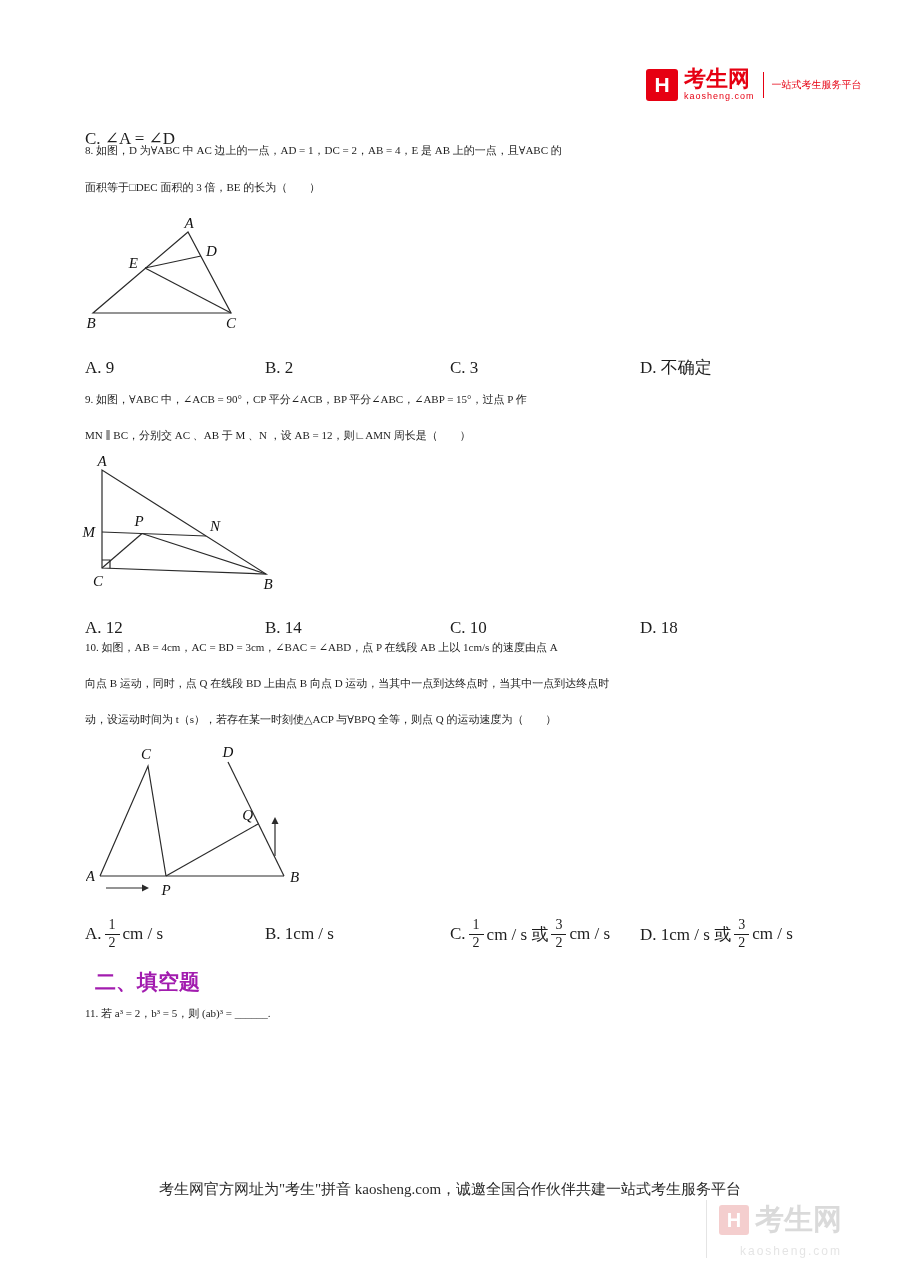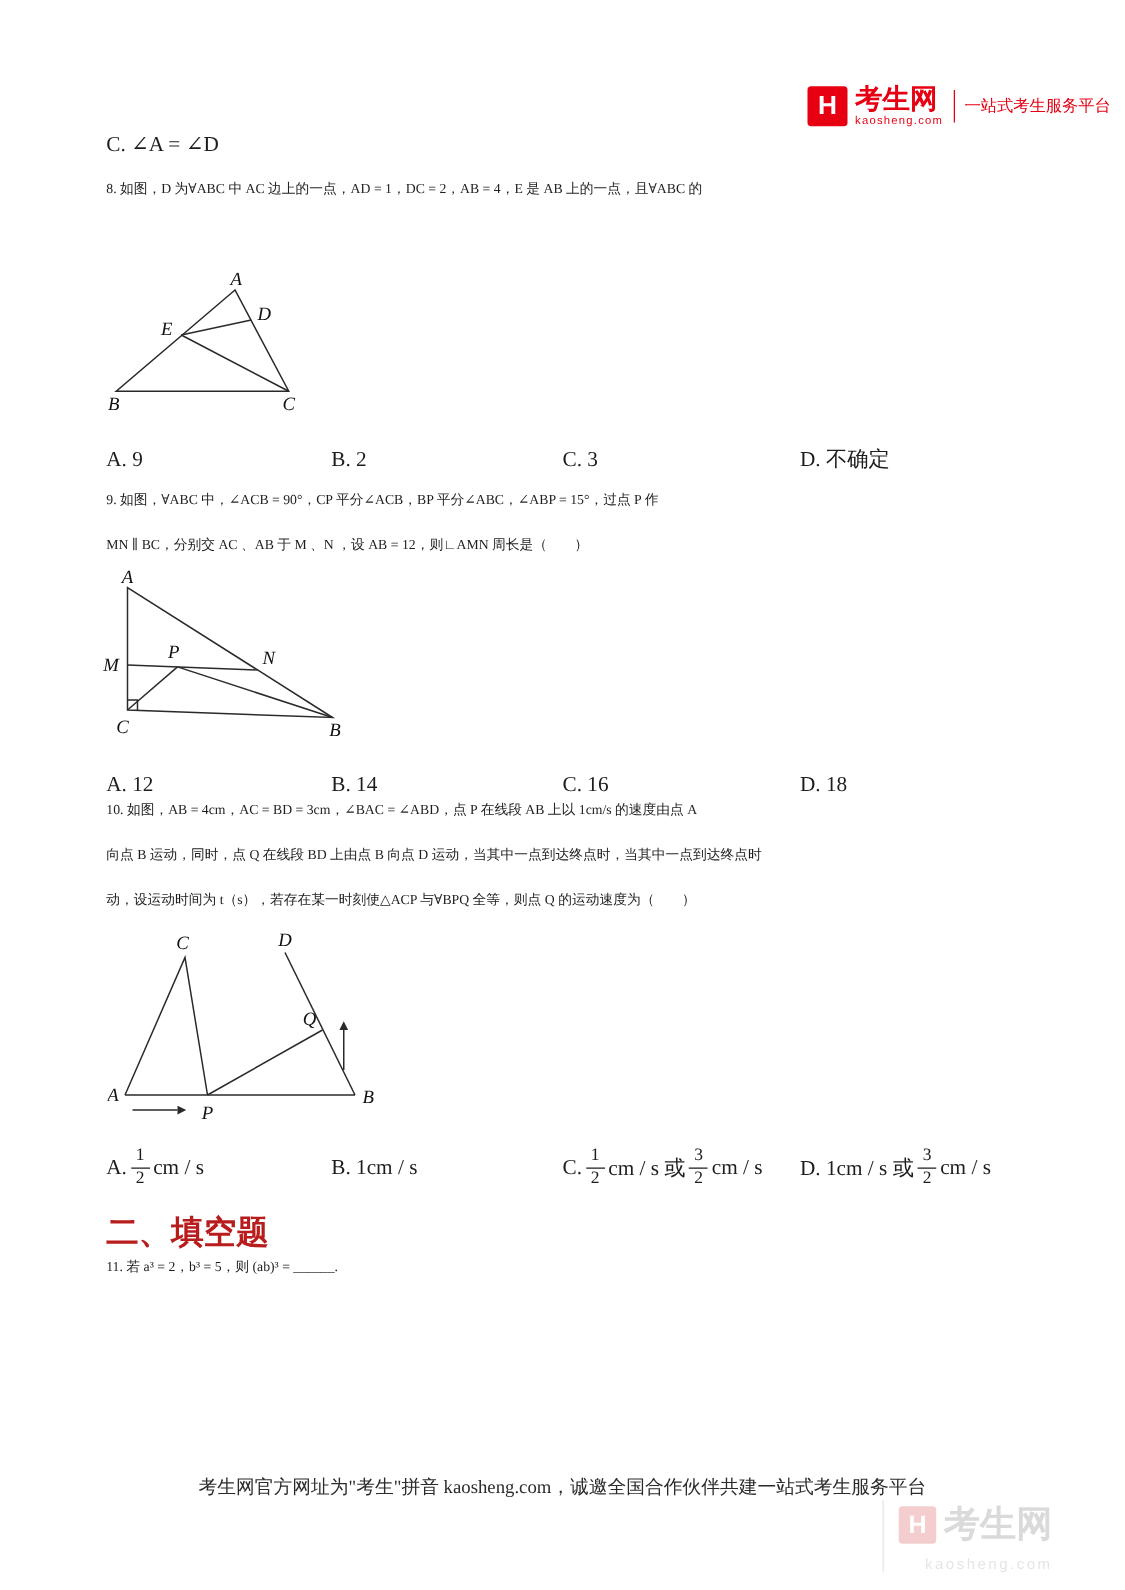--- a/index.html
+++ b/index.html
@@ -6,51 +6,51 @@
   .page {
     position:relative; width:900px; height:1272px; background:#ffffff;
     font-family:"Liberation Serif","DejaVu Serif","DejaVu Sans",serif;
     color:#1d1d1d; overflow:hidden;
   }
   .line { position:absolute; left:85px; font-size:11px; white-space:nowrap; }
   .opt-row {
     position:absolute; left:85px; width:745px; display:grid;
     grid-template-columns:180px 185px 190px 1fr; font-size:17px;
   }
-  .opt-row.two { grid-template-columns:370px 1fr; }
+  .opt-row.two { grid-template-columns:370px 1fr;margin-top:22px; }
   .opt-row .opt { white-space:nowrap; display:flex; align-items:center; }
   .frac {
     display:inline-flex; flex-direction:column; align-items:center;
     vertical-align:middle; line-height:1.05; font-size:14px; margin:0 3px;
   }
   .frac .num { border-bottom:1px solid #1d1d1d; padding:0 4px 1px 4px; }
   .frac .den { padding-top:1px; }
   .section-title {
-    position:absolute; left:85px; font-size:26px; font-weight:bold;
-    font-family:"Liberation Sans","DejaVu Sans",sans-serif; color:#b91c1c;
+    position:absolute; left:95px; font-size:21px; font-weight:bold;
+    font-family:"Liberation Sans","DejaVu Sans",sans-serif; color:#a21caf;
   }
   .fig { position:absolute; }
   .figlabel {
     font-family:"Liberation Serif","DejaVu Serif",serif;
     font-style:italic; font-size:15px; fill:#111;
   }
   .figline { stroke:#2a2a2a; stroke-width:1.2; fill:none; }
   .arrowhead { fill:#2a2a2a; stroke:none; }
   
   .header-logo { position:absolute; left:646px; top:68px; display:flex; align-items:center; }
   .logo-icon {
     width:32px; height:32px; background:#e60012; color:#fff; border-radius:3px;
     font-family:"Liberation Sans","DejaVu Sans",sans-serif; font-weight:bold; font-size:21px;
     display:flex; align-items:center; justify-content:center; flex:0 0 auto;
   }
   .logo-stack { display:flex; flex-direction:column; margin-left:6px; line-height:1; }
   .logo-name { color:#e60012; font-size:22px; font-weight:bold; font-family:"Liberation Sans","DejaVu Sans",sans-serif; }
   .logo-domain { color:#e60012; font-size:9px; letter-spacing:1px; margin-top:2px; font-family:"Liberation Sans","DejaVu Sans",sans-serif; }
   .logo-divider { width:1px; height:26px; background:#e60012; margin:0 8px; }
-  .logo-tagline { color:#e60012; font-size:13px; font-family:"Liberation Sans","DejaVu Sans",sans-serif; white-space:nowrap; }
+  .logo-tagline { color:#e60012; font-size:10px; font-family:"Liberation Sans","DejaVu Sans",sans-serif; white-space:nowrap; }
   
   .footer {
     position:absolute; left:0; top:1180px; width:900px; text-align:center;
     font-size:15px; color:#2b2b2b; white-space:nowrap;
   }
   
   .watermark { position:absolute; left:706px; top:1200px; display:flex; align-items:flex-start; opacity:0.55; }
   .wm-divider { width:1px; height:58px; background:#cfcfcf; margin-right:12px; }
   .wm-body { display:flex; flex-direction:column; }
   .wm-row { display:flex; align-items:center; }
@@ -75,20 +75,21 @@
     </div>
     <div class="logo-divider"></div>
     <div class="logo-tagline">一站式考生服务平台</div>
   </div>
 
   <div class="opt-row two" style="top:106px;">
     <div class="opt">C. ∠A = ∠D</div>
   </div>
 
   <div class="line" style="top:143px;">8. 如图，D 为∀ABC 中 AC 边上的一点，AD = 1，DC = 2，AB = 4，E 是 AB 上的一点，且∀ABC 的</div>
+  <div class="line" style="top:180px;">面积等于□DEC 面积的 3 倍，BE 的长为（　　）</div>
 
   <svg class="fig" style="left:85px; top:218px;" width="165" height="115" viewBox="0 0 165 115">
     <path class="figline" d="M103,14 L8,95 L146,95 Z"></path>
     <path class="figline" d="M60,50 L116,38"></path>
     <path class="figline" d="M60,50 L146,95"></path>
     <text class="figlabel" x="104" y="10" text-anchor="middle">A</text>
     <text class="figlabel" x="121" y="38" text-anchor="start">D</text>
     <text class="figlabel" x="53" y="50" text-anchor="end">E</text>
     <text class="figlabel" x="6" y="110" text-anchor="middle">B</text>
     <text class="figlabel" x="146" y="110" text-anchor="middle">C</text>
@@ -114,21 +115,21 @@
     <text class="figlabel" x="13" y="81" text-anchor="end">M</text>
     <text class="figlabel" x="57" y="70" text-anchor="middle">P</text>
     <text class="figlabel" x="128" y="75" text-anchor="start">N</text>
     <text class="figlabel" x="16" y="130" text-anchor="middle">C</text>
     <text class="figlabel" x="186" y="133" text-anchor="middle">B</text>
   </svg>
 
   <div class="opt-row" style="top:618px;">
     <div class="opt">A. 12</div>
     <div class="opt">B. 14</div>
-    <div class="opt">C. 16</div>
+    <div class="opt">C. 10</div>
     <div class="opt">D. 18</div>
   </div>
 
   <div class="line" style="top:640px;">10. 如图，AB = 4cm，AC = BD = 3cm，∠BAC = ∠ABD，点 P 在线段 AB 上以 1cm/s 的速度由点 A</div>
   <div class="line" style="top:676px;">向点 B 运动，同时，点 Q 在线段 BD 上由点 B 向点 D 运动，当其中一点到达终点时，当其中一点到达终点时</div>
   <div class="line" style="top:712px;">动，设运动时间为 t（s），若存在某一时刻使△ACP 与∀BPQ 全等，则点 Q 的运动速度为（　　）</div>
 
   <svg class="fig" style="left:86px; top:746px;" width="215" height="155" viewBox="0 0 215 155">
     <path class="figline" d="M14,130 L198,130"></path>
     <path class="figline" d="M14,130 L62,20 L80,130"></path>

